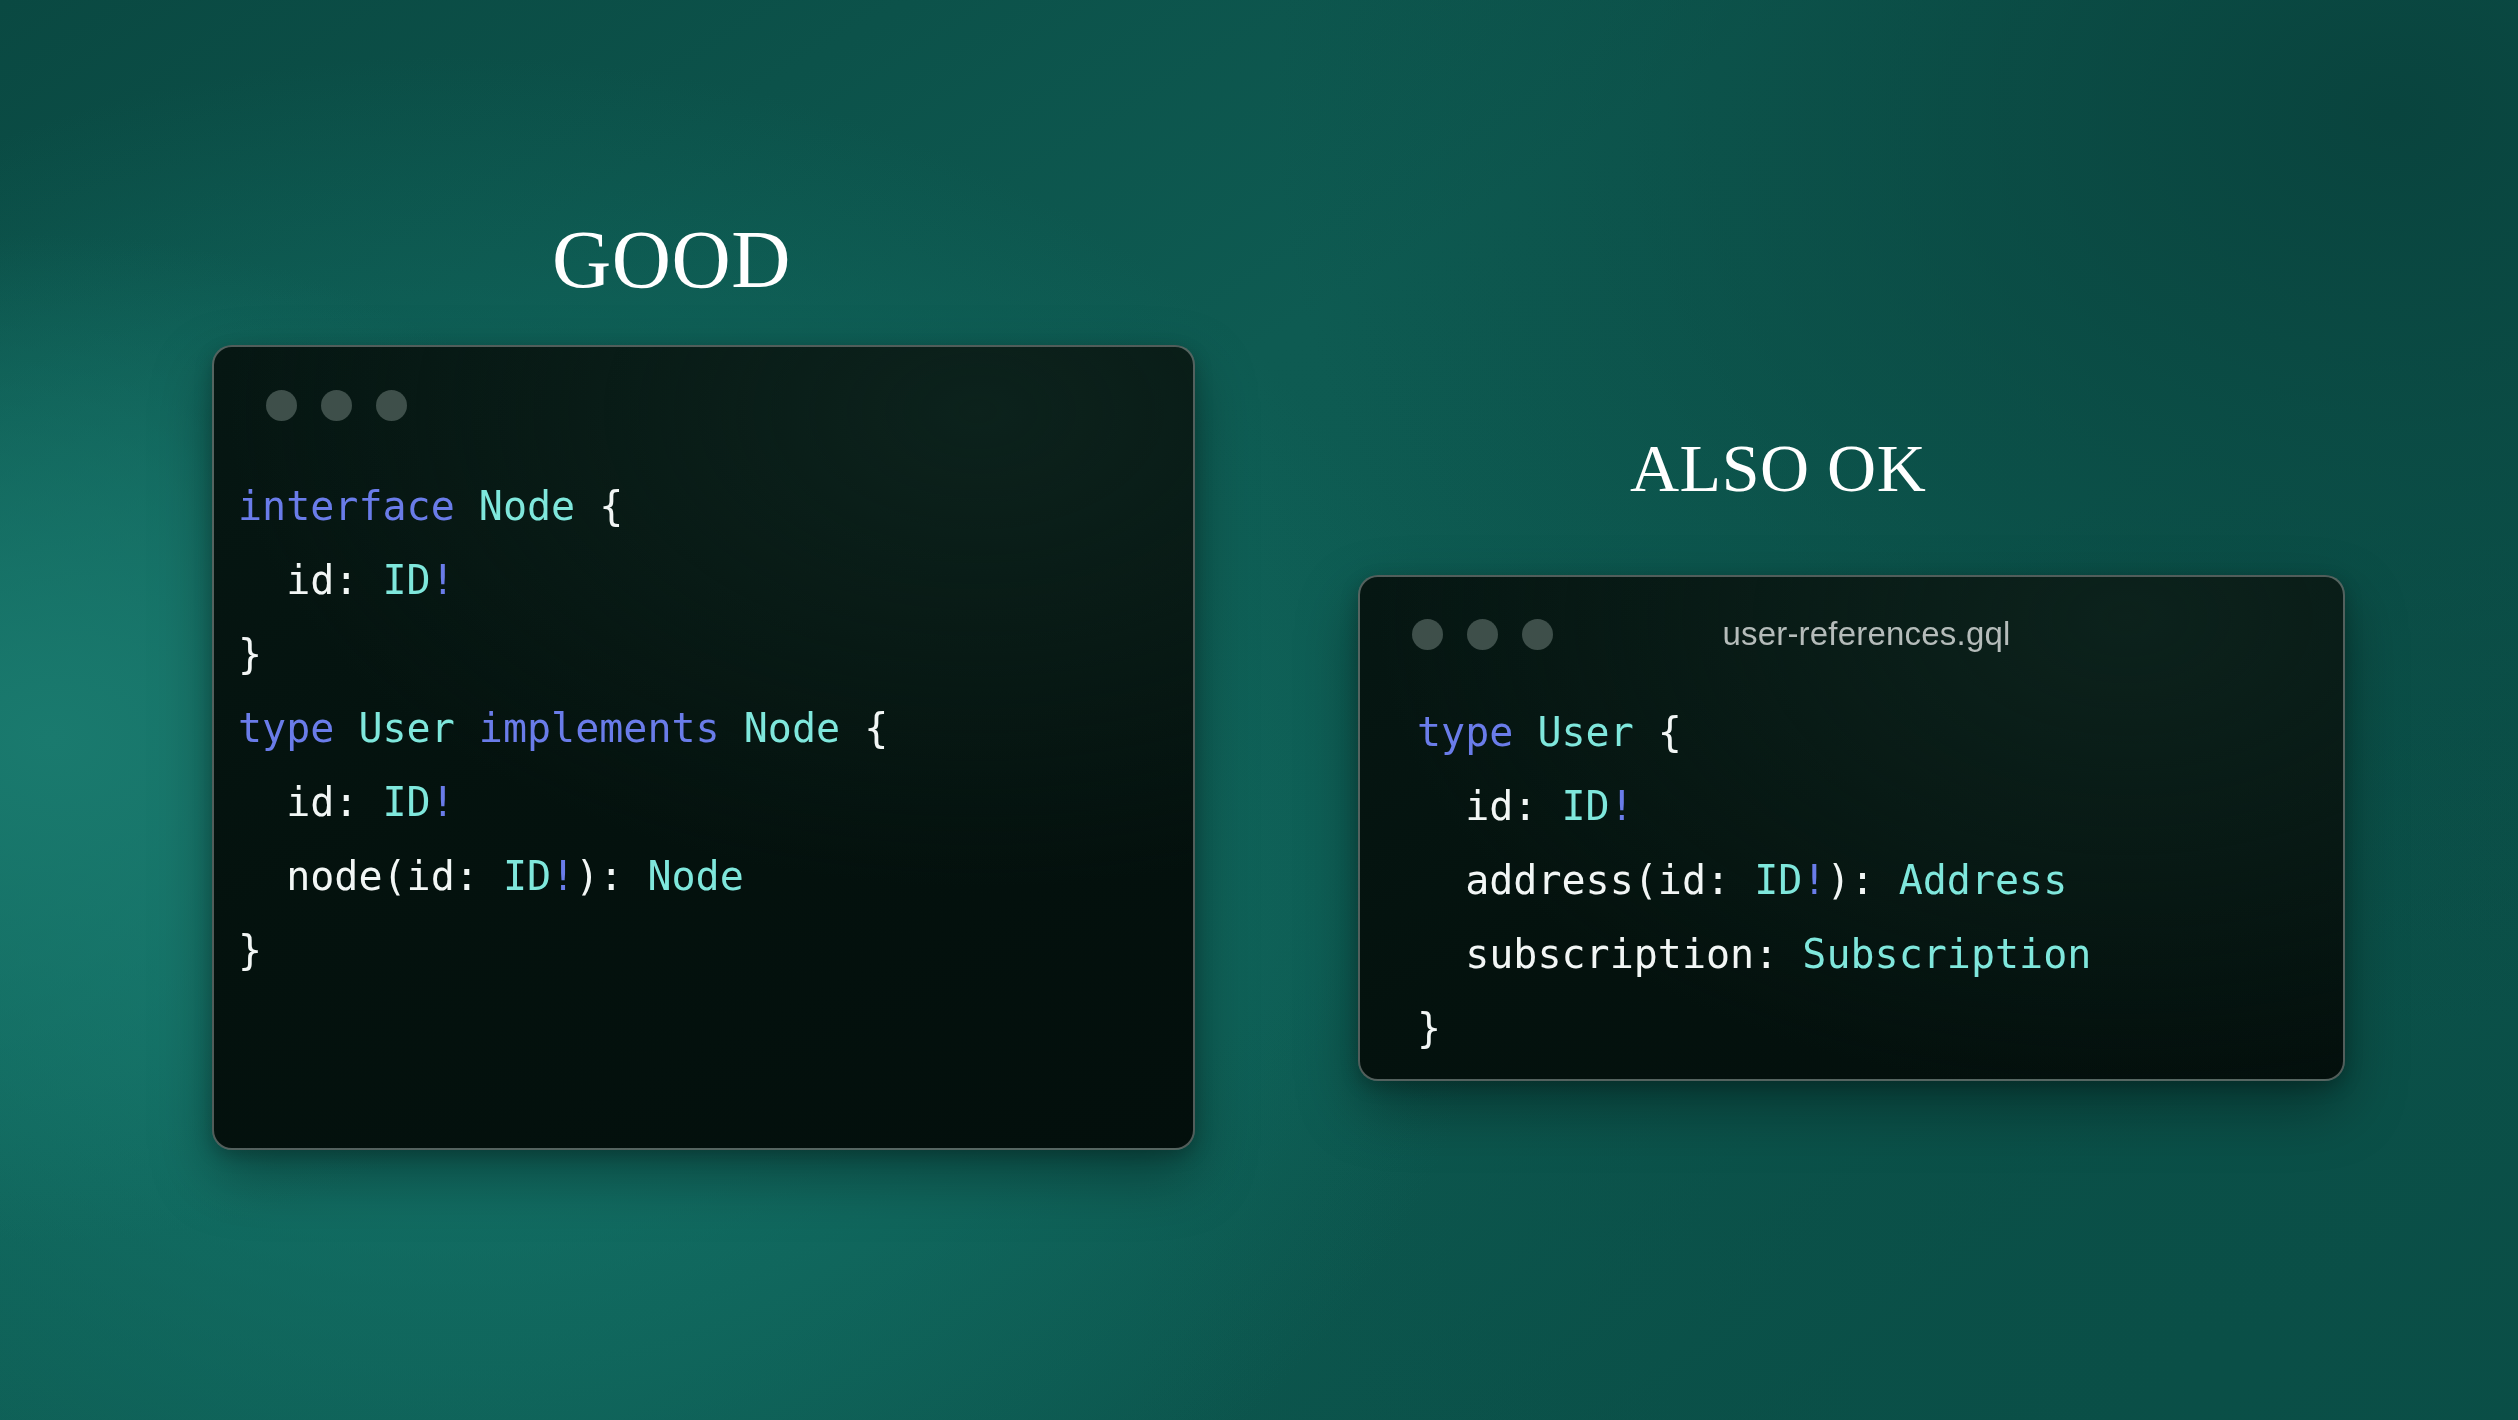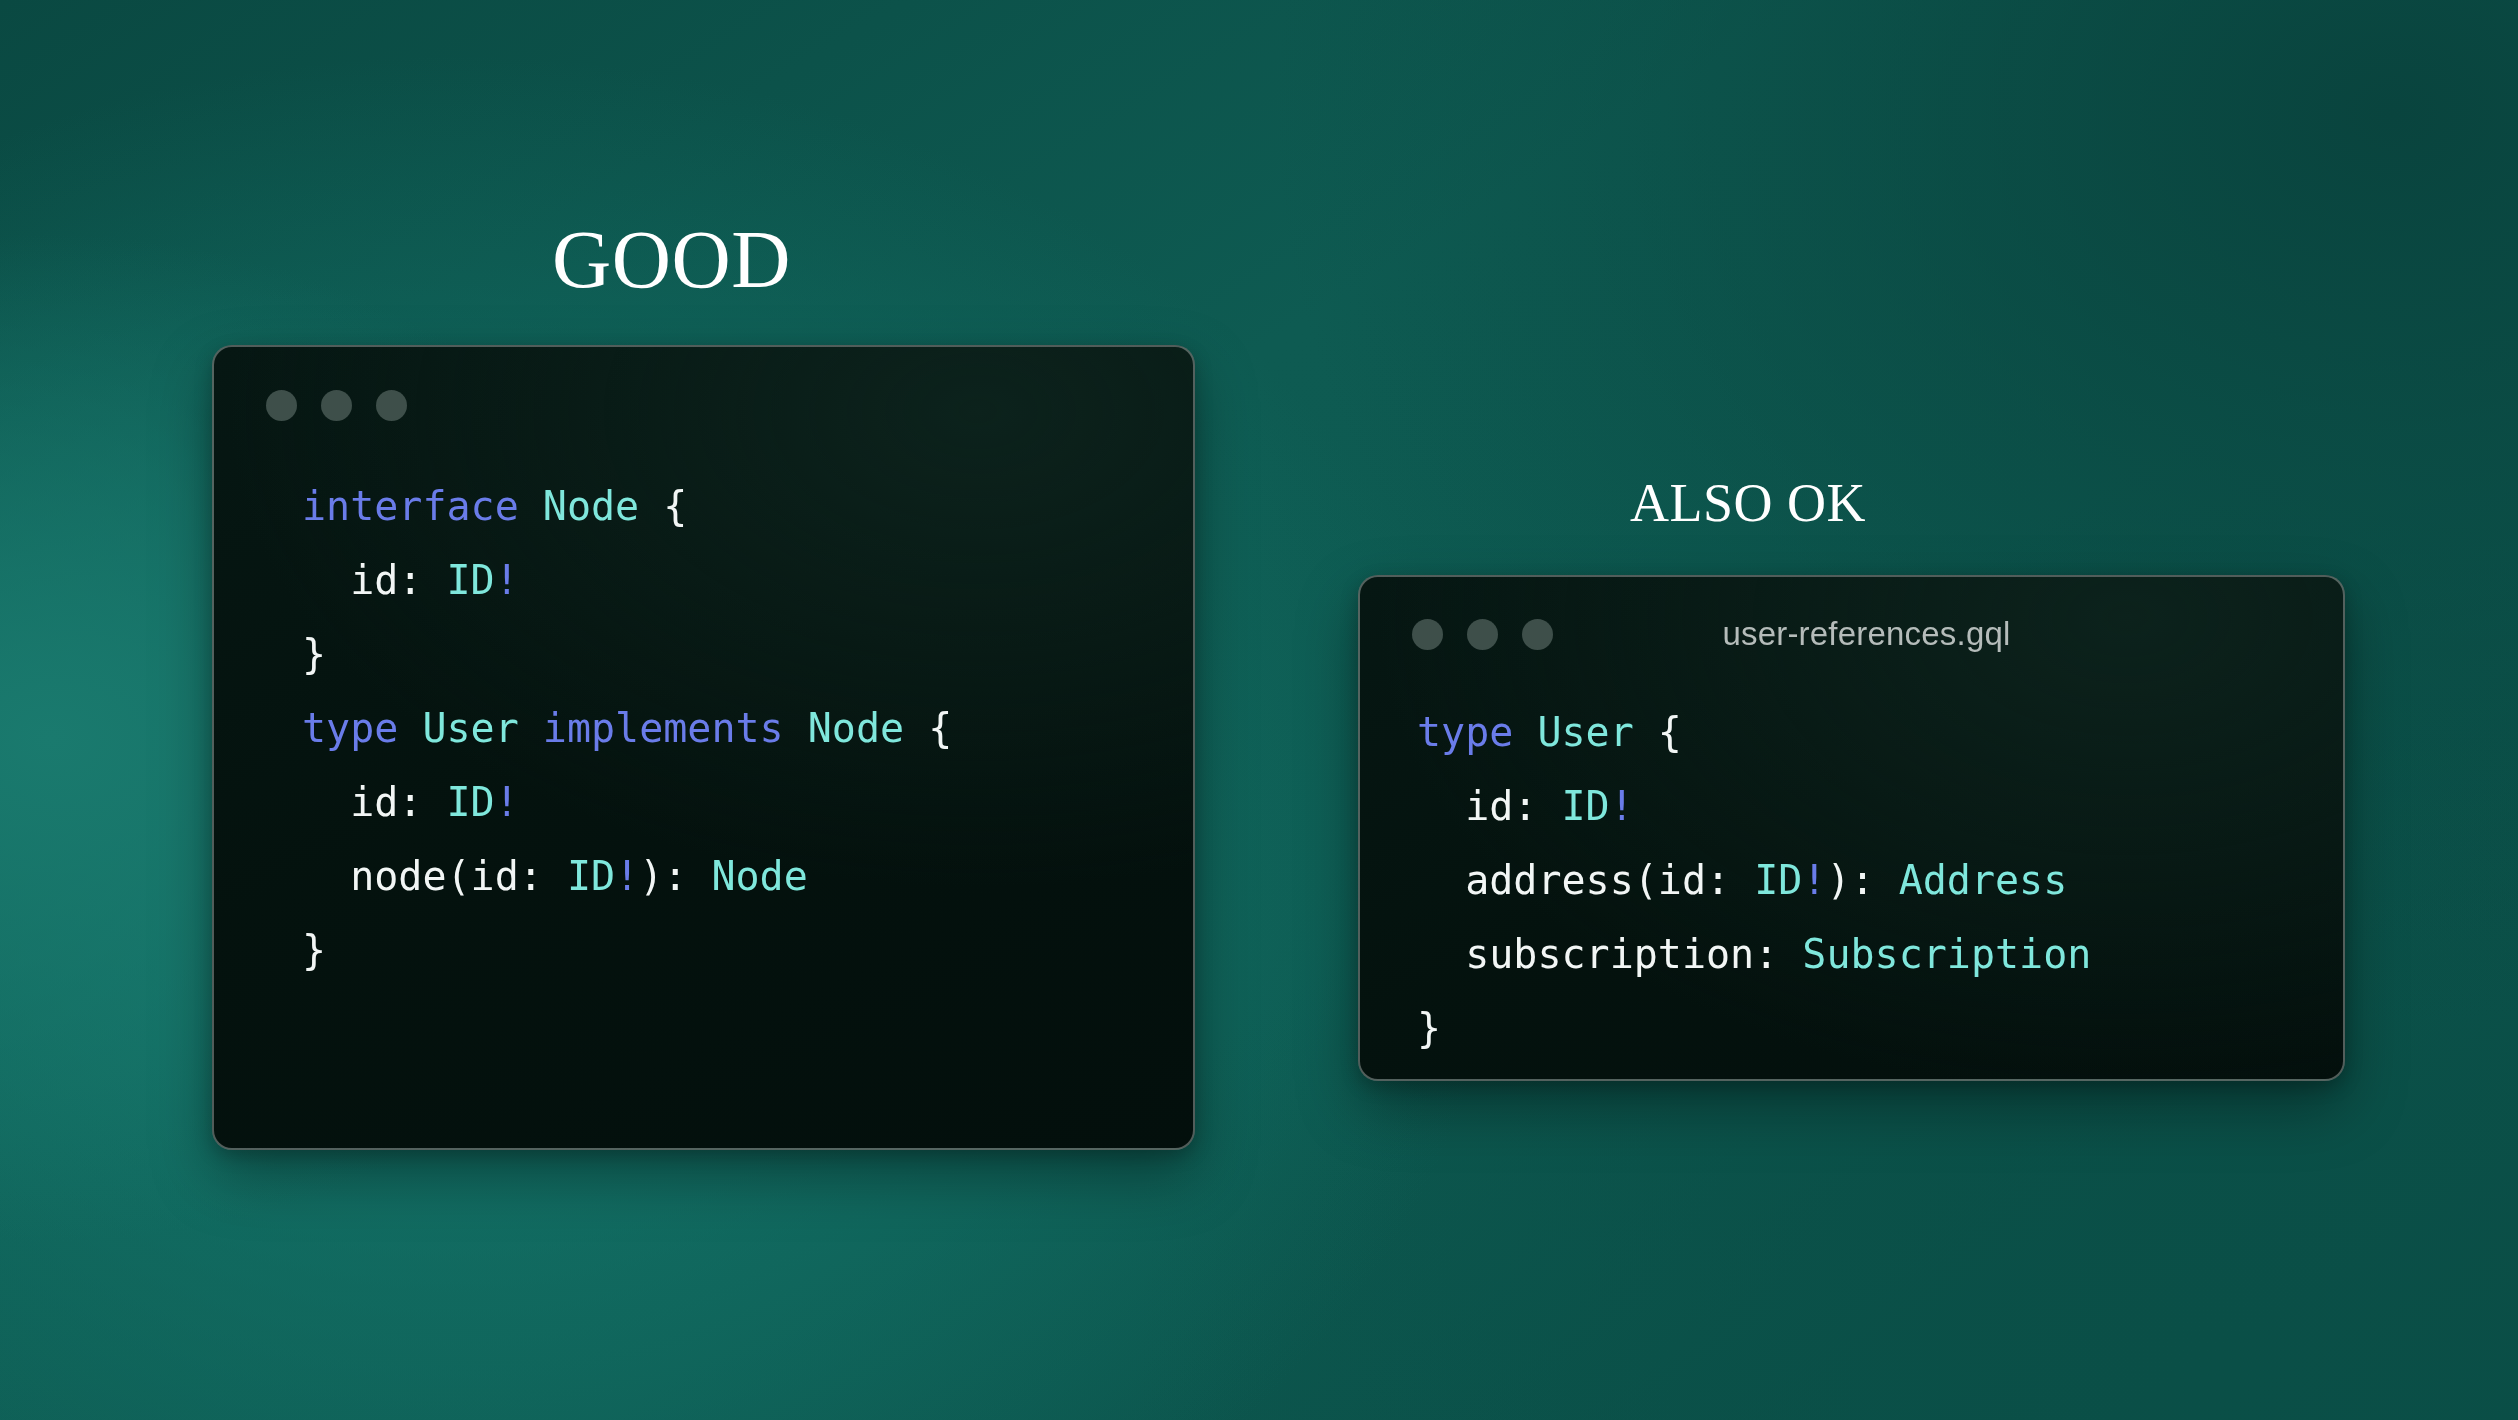--- a/index.html
+++ b/index.html
@@ -34,22 +34,22 @@
     text-align:right;
   }
   #label-good {
     left:552px;
     top:212px;
     font-size:82px;
     line-height:96px;
   }
   #label-also-ok {
     left:1630px;
-    top:455px;
-    font-size:54px;
+    top:420px;
+    font-size:68px;
     line-height:96px;
   }
 
   
   .code-window {
     position:absolute;
     border-radius:20px;
     border:2px solid rgba(190,200,198,0.42);
     background:
       radial-gradient(ellipse 1100px 700px at 78% 8%, #0c221c 0%, rgba(12,34,28,0) 68%),
@@ -99,21 +99,21 @@
   }
   #window-node .window-filename     { padding-left:26px; }
   #window-user-ref .window-filename { padding-left:30px; }
 
   
   .code-body {
     font-family:"DejaVu Sans Mono", monospace;
     font-size:40px;
     line-height:74px;
     white-space:pre;
-    padding-left:88px;
+    padding-left:24px;
     padding-top:6px;
     letter-spacing:0px;
   }
   #window-user-ref .code-body { padding-left:57px; padding-top:4px; }
 
   .code-line { display:block; height:74px; }
 
   
   .tok-keyword { color:#6a7ce9; }
   .tok-type    { color:#7fe7dc; }

